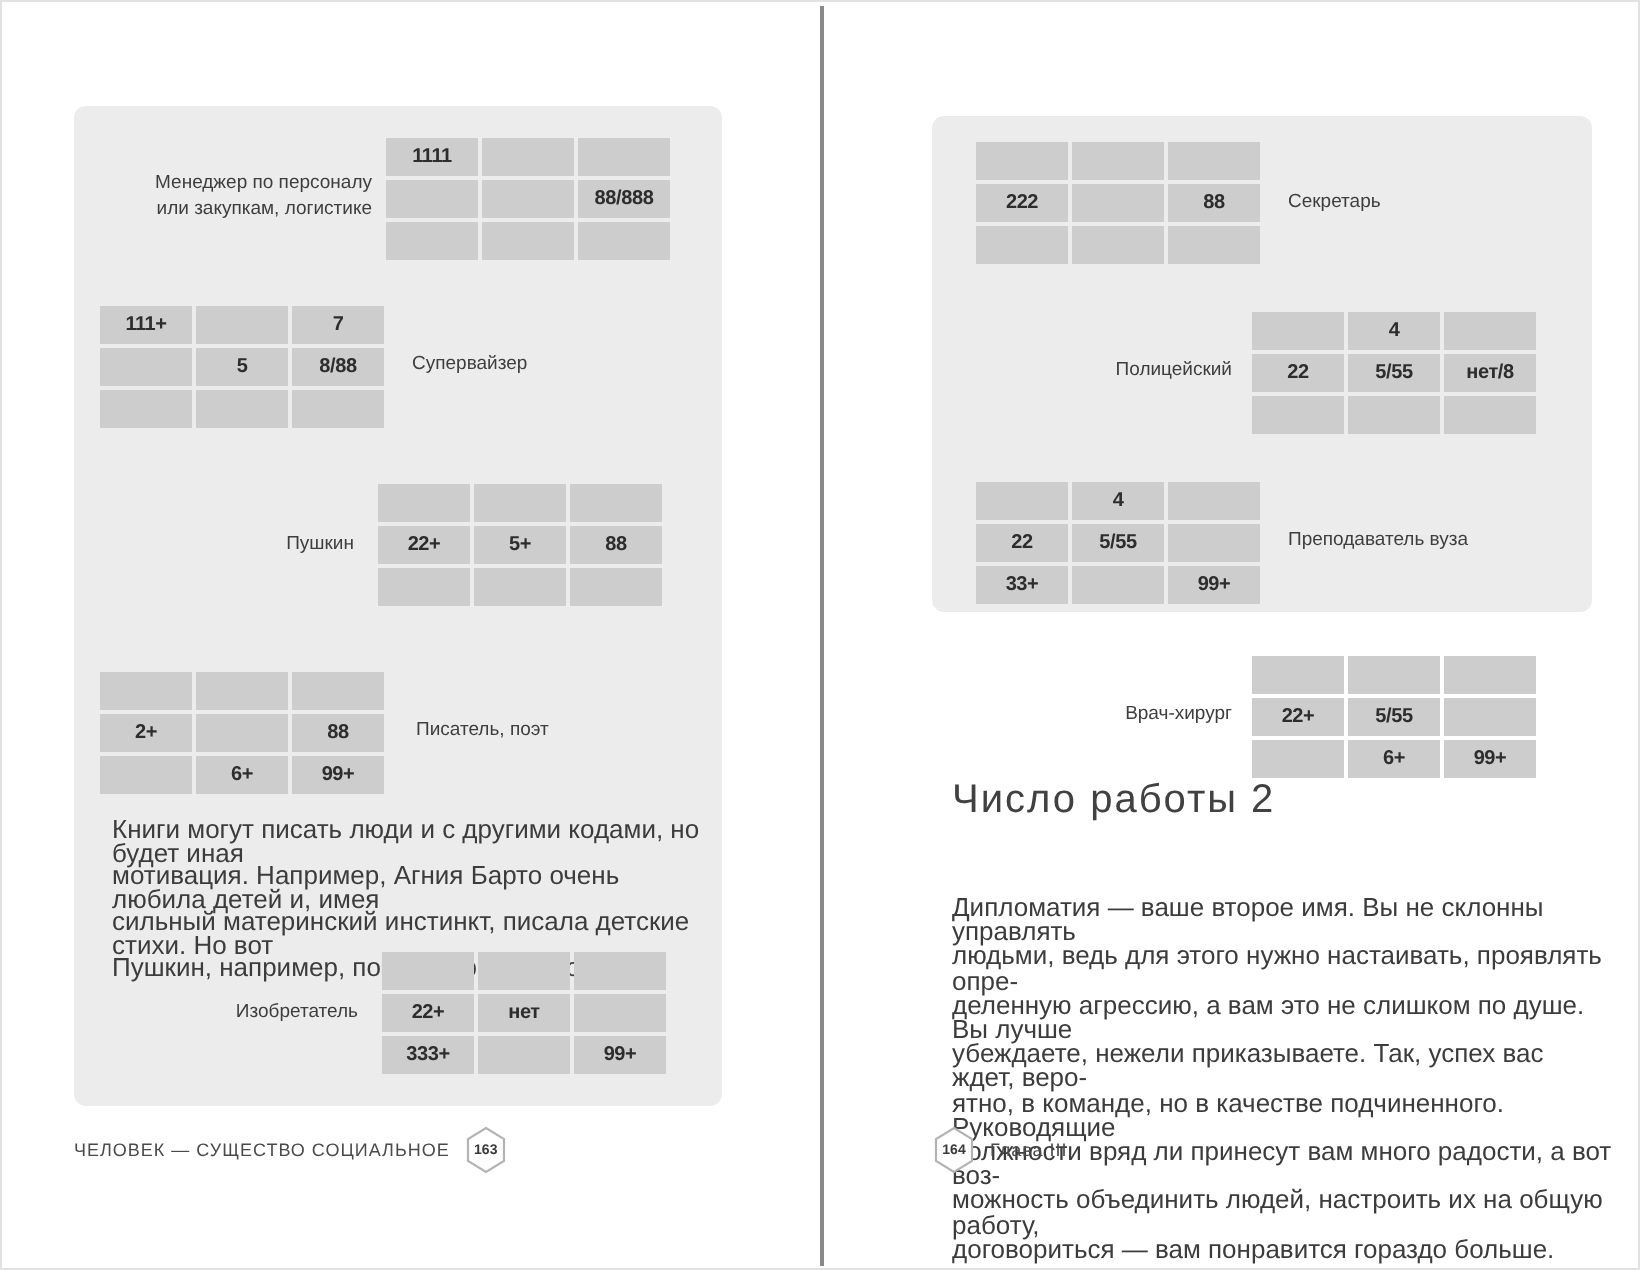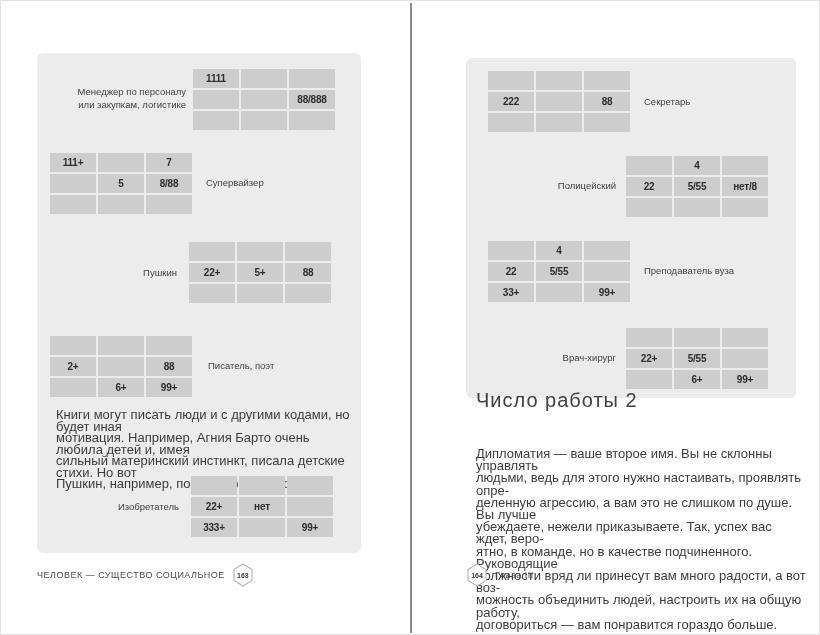--- a/index.html
+++ b/index.html
@@ -17,21 +17,21 @@
     left:409px;top:2px;
     width:2px;height:630px;
     background:#8a8a8a;
   }
   .panel{
     position:absolute;
     background:#ececec;
     border-radius:6px;
   }
   .panel-left{left:36px;top:52px;width:324px;height:500px;}
-  .panel-right{left:465px;top:57px;width:330px;height:340px;}
+  .panel-right{left:465px;top:57px;width:330px;height:248px;}
   .grid{
     position:absolute;
     display:grid;
     grid-template-columns:repeat(3,46px);
     grid-auto-rows:19px;
     gap:2px;
   }
   .cell{
     background:#cdcdcd;
     display:flex;align-items:center;justify-content:center;

